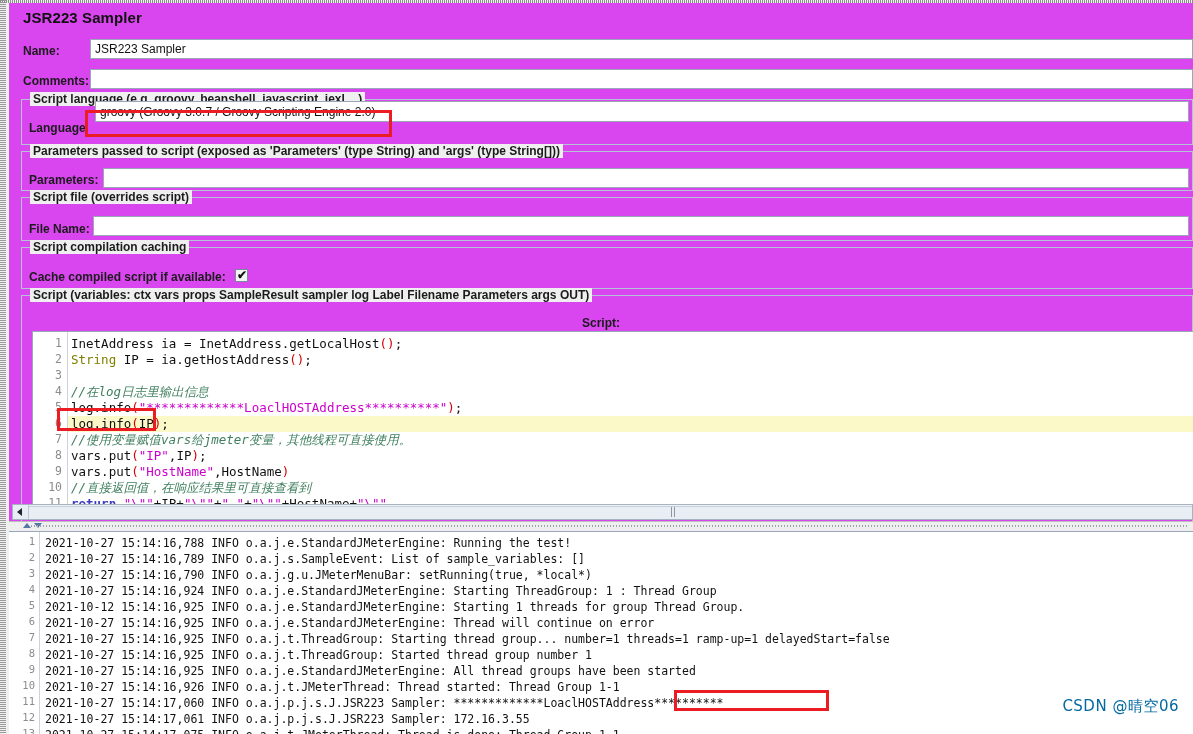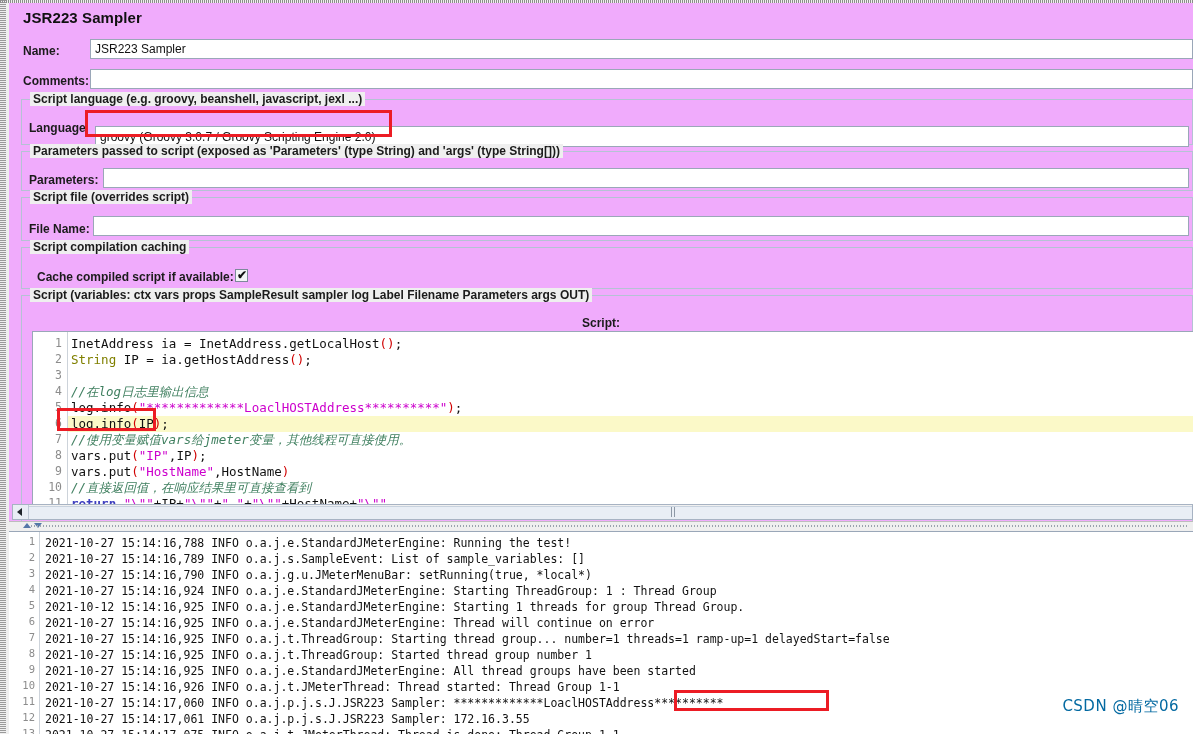--- a/index.html
+++ b/index.html
@@ -27,21 +27,21 @@
     position:absolute;left:5px;top:0;width:1px;height:734px;
     background:repeating-linear-gradient(to bottom,#9a9a9a 0 1px, transparent 1px 2px);
   }
   .dotted-edge-top{
     position:absolute;left:0;top:0;width:1193px;height:3px;
     background:repeating-linear-gradient(to right,#8b8b8b 0 1px, transparent 1px 2px);
   }
 
   .panel{
     position:absolute;left:9px;top:3px;width:1184px;height:520px;
-    background:#f0abfc;
+    background:#d946ef;
     box-sizing:border-box;
   }
 
   .title{
     position:absolute;left:14px;top:6px;
     font-size:15px;font-weight:bold;color:#111;
     letter-spacing:.1px;
   }
   .lbl{
     position:absolute;font-size:12px;color:#1b1b1b;font-weight:bold;
@@ -221,38 +221,38 @@
     <div class="lbl" style="left:14px;top:41px;">Name:</div>
     <div class="txtfield" style="left:81px;top:36px;width:1103px;">JSR223 Sampler</div>
 
     <div class="lbl" style="left:14px;top:71px;">Comments:</div>
     <div class="txtfield" style="left:81px;top:66px;width:1103px;"></div>
 
     <div class="group" style="left:12px;top:96px;width:1172px;height:46px;">
       <div class="group-title">Script language (e.g. groovy, beanshell, javascript, jexl ...)</div>
     </div>
     <div class="lbl" style="left:20px;top:118px;">Language</div>
-    <div class="combo" style="left:86px;top:123px;width:1094px;">groovy    (Groovy 3.0.7 / Groovy Scripting Engine 2.0)</div>
+    <div class="combo" style="left:86px;top:98px;width:1094px;">groovy    (Groovy 3.0.7 / Groovy Scripting Engine 2.0)</div>
 
     <div class="group" style="left:12px;top:148px;width:1172px;height:40px;">
       <div class="group-title">Parameters passed to script (exposed as 'Parameters' (type String) and 'args' (type String[]))</div>
     </div>
     <div class="lbl" style="left:20px;top:170px;">Parameters:</div>
     <div class="txtfield" style="left:94px;top:165px;width:1086px;"></div>
 
     <div class="group" style="left:12px;top:194px;width:1172px;height:44px;">
       <div class="group-title">Script file (overrides script)</div>
     </div>
     <div class="lbl" style="left:20px;top:219px;">File Name:</div>
     <div class="txtfield" style="left:84px;top:213px;width:1096px;"></div>
 
     <div class="group" style="left:12px;top:244px;width:1172px;height:42px;">
       <div class="group-title">Script compilation caching</div>
     </div>
-    <div class="lbl" style="left:20px;top:267px;margin-left:8px;">Cache compiled script if available:</div>
+    <div class="lbl" style="left:20px;top:267px;">Cache compiled script if available:</div>
     <div class="checkbox" style="left:226px;top:266px;">
       <span class="tick">✔</span>
     </div>
 
     <div class="group" style="left:12px;top:292px;width:1172px;height:228px;border-bottom:none;">
       <div class="group-title">Script (variables: ctx vars props SampleResult sampler log Label Filename Parameters args OUT)</div>
     </div>
     <div class="script-label">Script:</div>
 
     <div class="editor">

